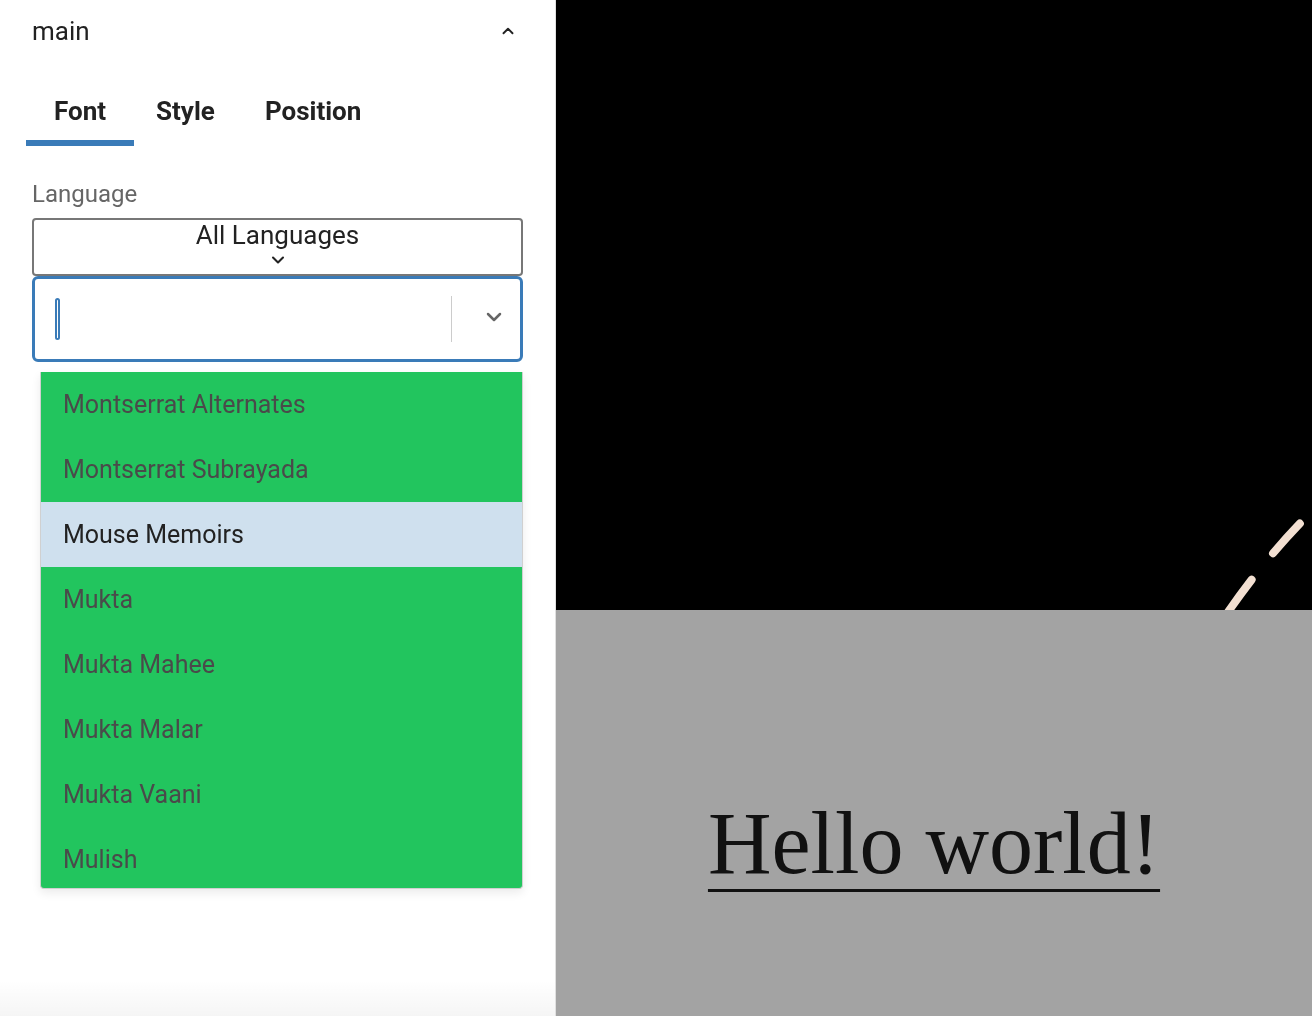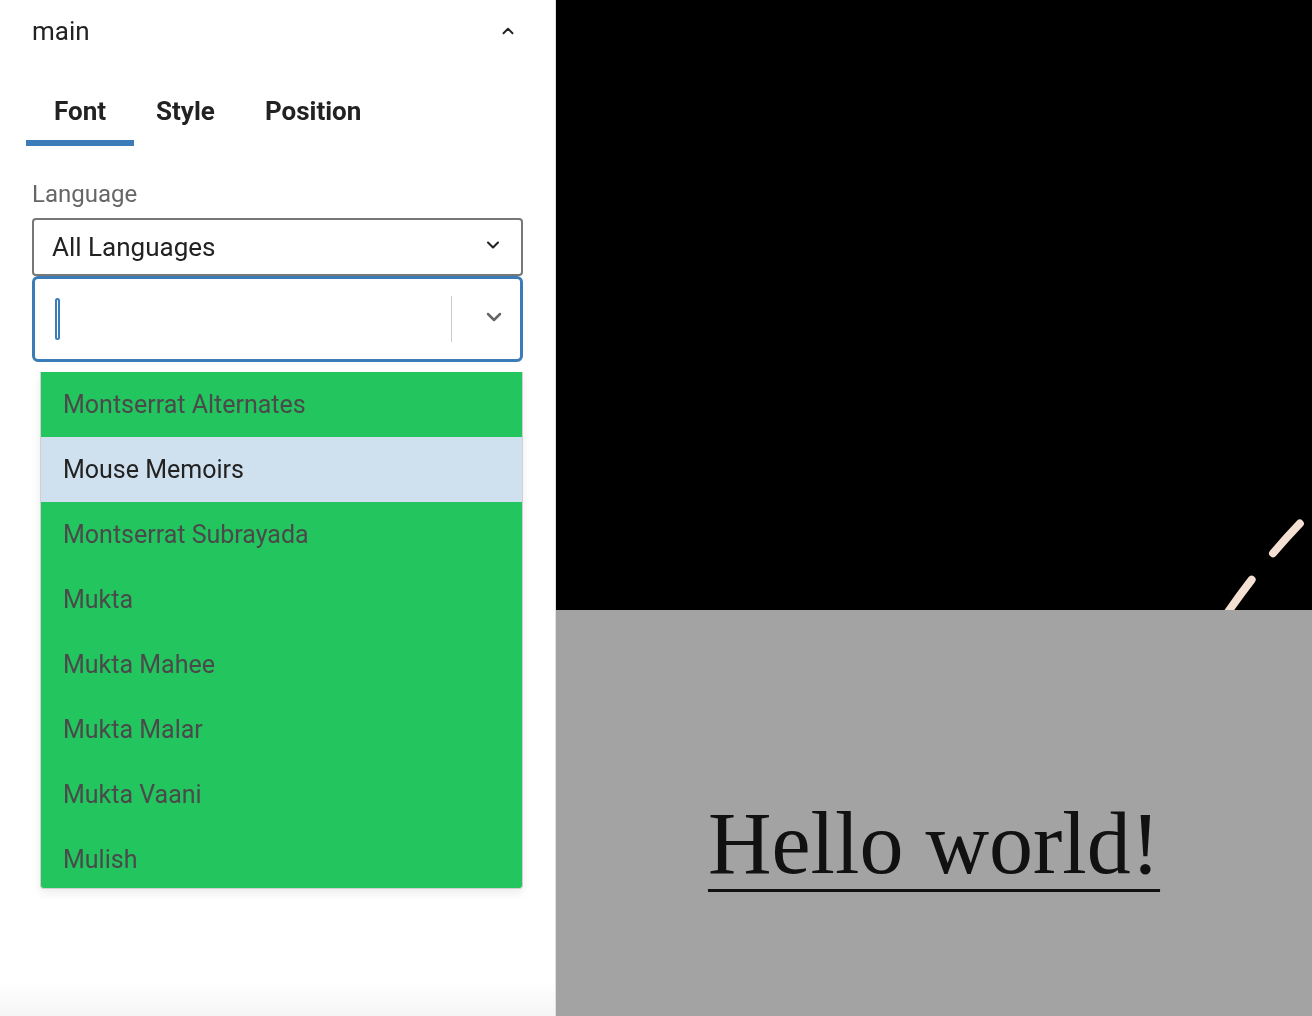--- a/index.html
+++ b/index.html
@@ -76,20 +76,21 @@
       margin: 0 8px;
       display: flex;
       align-items: center;
       justify-content: space-between;
       border: 2px solid #777;
       border-radius: 4px;
       height: 58px;
       padding: 0 18px;
       cursor: pointer;
       background: #fff;
+      flex-direction: column;
     }
     .select-box .value {
       font-size: 26px;
       color: #222;
     }
     .select-box .chevron-down svg { width: 20px; height: 20px; }
 
     .combobox {
       margin: 0 8px;
       display: flex;
@@ -245,22 +246,22 @@
         <span>
           <svg viewBox="0 0 24 24" fill="none" stroke="#666" stroke-width="2.5" stroke-linecap="round" stroke-linejoin="round">
               <polyline points="6 9 12 15 18 9"></polyline>
             </svg>
         </span>
       </div>
     </div>
 
     <div class="dropdown-list">
       <div class="dropdown-option"><span>Montserrat Alternates</span></div>
+      <div class="dropdown-option"><span>Montserrat Subrayada</span></div>
       <div class="dropdown-option highlighted"><span>Mouse Memoirs</span></div>
-      <div class="dropdown-option"><span>Montserrat Subrayada</span></div>
       <div class="dropdown-option"><span>Mukta</span></div>
       <div class="dropdown-option"><span>Mukta Mahee</span></div>
       <div class="dropdown-option"><span>Mukta Malar</span></div>
       <div class="dropdown-option"><span>Mukta Vaani</span></div>
       <div class="dropdown-option"><span>Mulish</span></div>
     </div>
 
   </div>
   <div class="panel-bottom-shadow"></div>
 </div>

